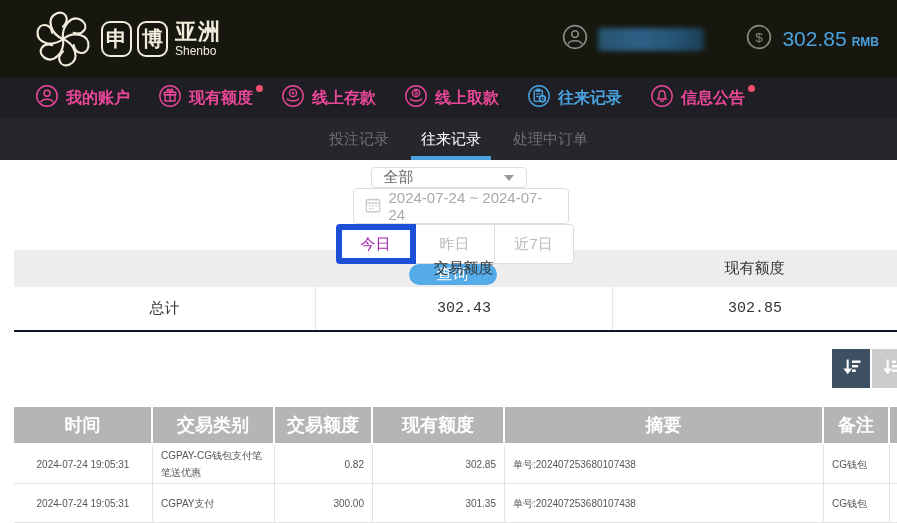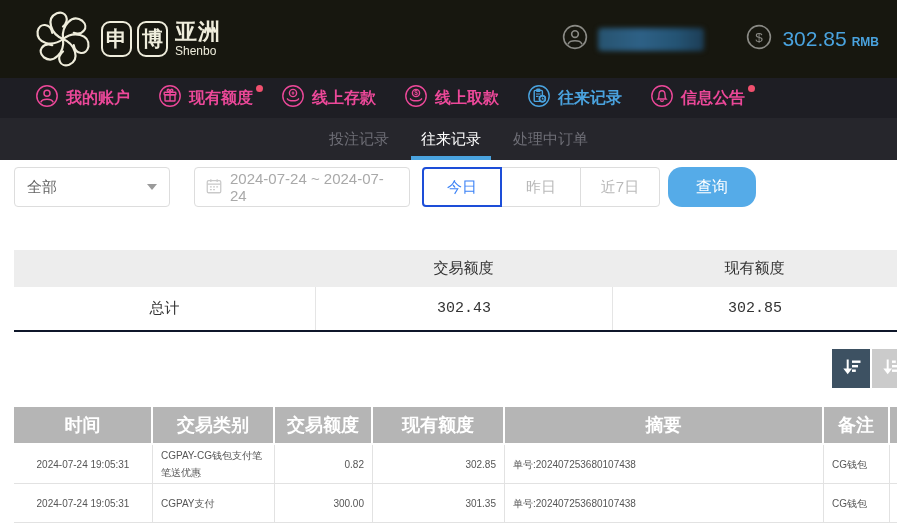--- a/index.html
+++ b/index.html
@@ -31,30 +31,30 @@
   .nav-item.active { color:#4aa3df; }
   .nav-dot { position:absolute; top:7px; right:4px; width:7px; height:7px; border-radius:50%; background:#f0506e; }
 
   
   .subtabs { height:42px; background:#26262c; display:flex; justify-content:center; align-items:stretch; padding-left:20px; gap:28px; }
   .subtab { display:flex; align-items:center; color:#6e6e76; font-size:15px; position:relative; cursor:pointer; padding:0 2px; }
   .subtab.active { color:#fff; }
   .subtab.active::after { content:""; position:absolute; left:-8px; right:-8px; bottom:0; height:4px; background:#4aa3df; }
 
   
-  .filters { display:flex; align-items:center; margin:7px 14px 0 14px; height:40px; }
+  .filters { display:flex; align-items:center; margin:7px 14px 0 14px; height:40px;flex-direction:column; }
   .select { width:156px; height:40px; border:1px solid #ddd; border-radius:4px; display:flex; align-items:center; justify-content:space-between; padding:0 12px; color:#666; font-size:15px; cursor:pointer; background:#fff; }
   .caret { width:0; height:0; border-left:5px solid transparent; border-right:5px solid transparent; border-top:6px solid #9a9a9a; }
   .dateinput { width:216px; height:40px; border:1px solid #ddd; border-radius:4px; display:flex; align-items:center; padding:0 10px; margin-left:24px; color:#a9a9a9; font-size:15px; background:#fff; cursor:text; }
   .dateinput svg { color:#c9c9c9; margin-right:7px; flex:none; }
   .quickgroup { display:flex; margin-left:12px; }
   .qbtn { width:80px; height:40px; border:1px solid #ddd; background:#fff; color:#b9b9b9; font-size:15px; display:flex; align-items:center; justify-content:center; cursor:pointer; margin-left:-1px; }
   .qbtn:first-child { border-radius:4px 0 0 4px; margin-left:0; }
   .qbtn:last-child { border-radius:0 4px 4px 0; }
-  .qbtn.active { border:2px solid #1d4ed8; color:#3b82f6; z-index:2; }
+  .qbtn.active { border:6px solid #1d4ed8; color:#a21caf; z-index:2; }
   .querybtn { width:88px; height:40px; margin-left:8px; background:#55abe8; border:none; border-radius:14px; color:#fff; font-size:16px; display:flex; align-items:center; justify-content:center; cursor:pointer; }
 
   
   .summary { margin:43px 14px 0 14px; width:883px; font-size:15px; color:#333; }
   .summary .s-head { display:grid; grid-template-columns:301px 297px 285px; background:#ededed; height:37px; }
   .summary .s-head > div { display:flex; align-items:center; justify-content:center; }
   .summary .s-row { display:grid; grid-template-columns:301px 297px 285px; height:45px; border-bottom:2px solid #0f172a; }
   .summary .s-row > div { display:flex; align-items:center; justify-content:center; }
   .summary .s-row > div + div { border-left:1px solid #e5e5e5;font-family:Liberation Mono, monospace; }
 

